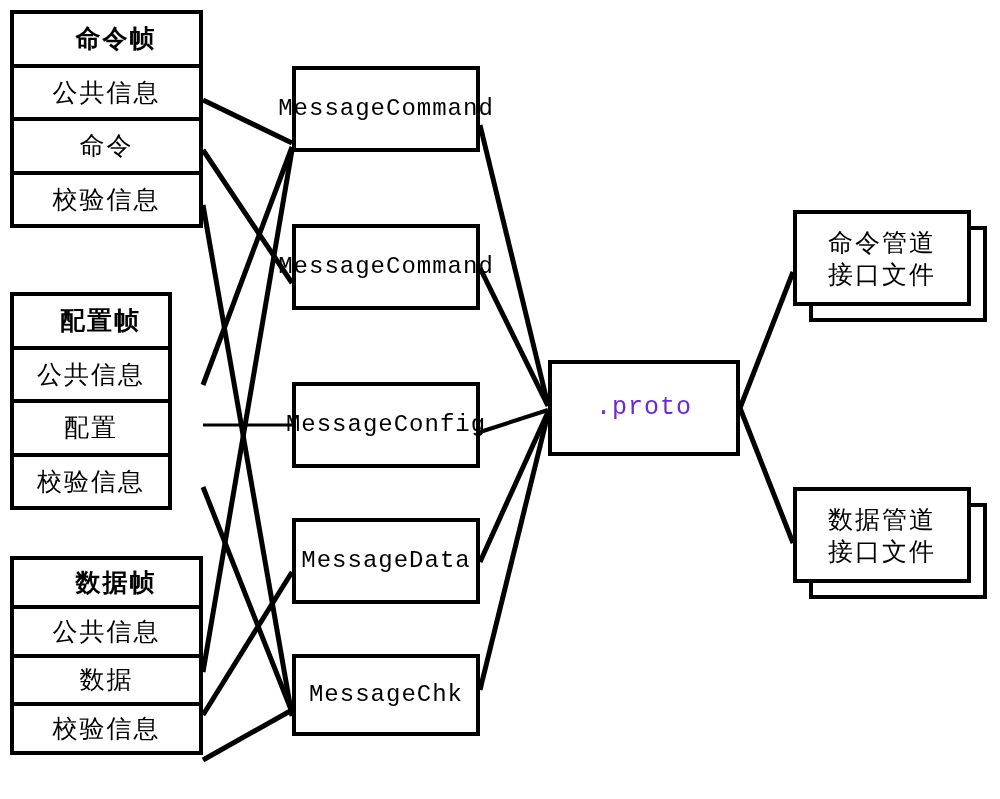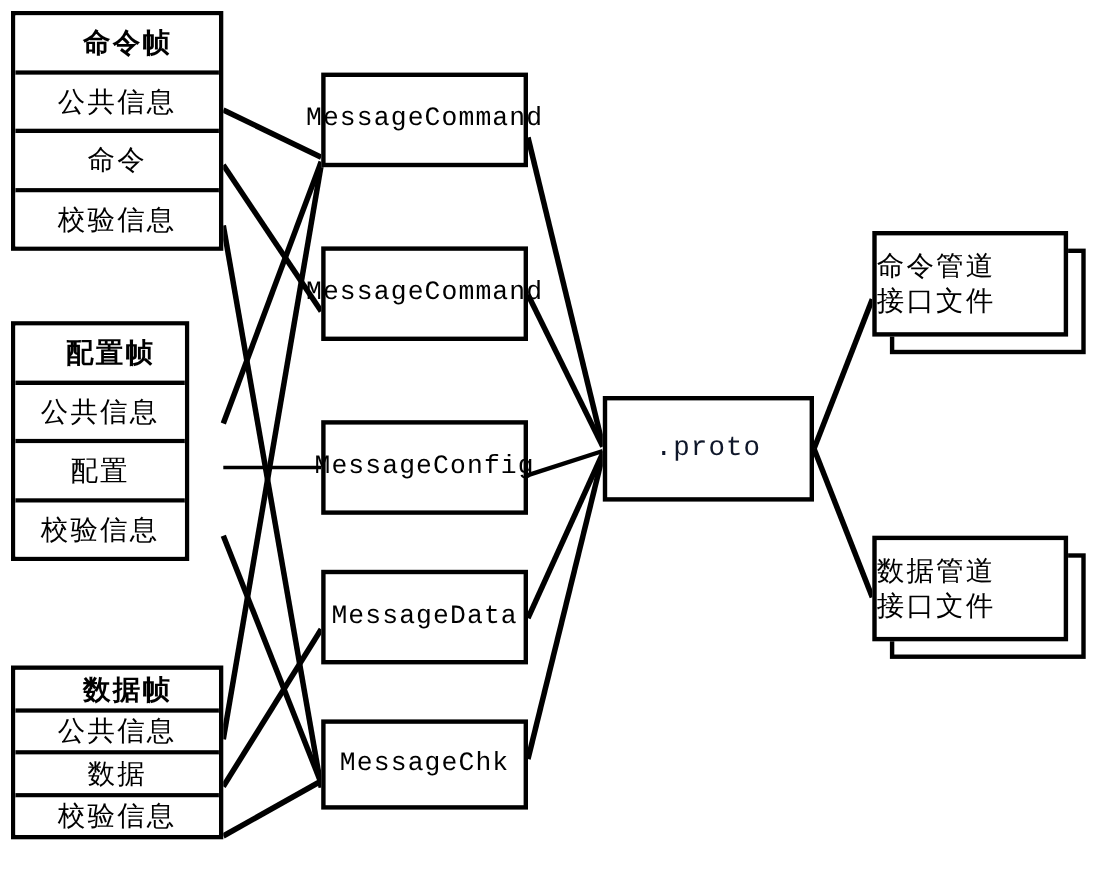--- a/index.html
+++ b/index.html
@@ -78,21 +78,21 @@
     border: 4px solid #000;
     background: #fff;
     box-sizing: border-box;
     display: flex;
     flex-direction: column;
     align-items: center;
     justify-content: center;
     font-family: "Liberation Mono", monospace;
     font-size: 25px;
     line-height: 1.35;
-    color: #0f172a;
+    color: #6d28d9;
     letter-spacing: 1px;
   }
   .proto-box .l1, .proto-box .l2 {
     display: block;
     white-space: pre;
   }
   .doc-stack {
     position: absolute;
   }
   .doc-shadow {
@@ -109,21 +109,21 @@
     position: absolute;
     left: 0;
     top: 0;
     width: 178px;
     height: 96px;
     border: 4px solid #000;
     background: #fff;
     box-sizing: border-box;
     display: flex;
     flex-direction: column;
-    align-items: flex-start;
+    align-items: center;
     justify-content: center;
     font-family: "Liberation Sans", sans-serif;
     font-size: 25px;
     line-height: 1.3;
     color: #000;
     letter-spacing: 2px;
   }
   .doc-front .l1, .doc-front .l2 {
     display: block;
     white-space: pre;
@@ -174,21 +174,21 @@
     <div class="frame-row">校验信息</div>
   </div>
 
   <div class="frame-table" style="left:10px; top:292px; width:162px; height:218px;">
     <div class="frame-row head">配置帧</div>
     <div class="frame-row">公共信息</div>
     <div class="frame-row">配置</div>
     <div class="frame-row">校验信息</div>
   </div>
 
-  <div class="frame-table" style="left:10px; top:605px; width:193px; height:158px;">
+  <div class="frame-table" style="left:10px; top:556px; width:193px; height:199px;">
     <div class="frame-row head">数据帧</div>
     <div class="frame-row">公共信息</div>
     <div class="frame-row">数据</div>
     <div class="frame-row">校验信息</div>
   </div>
 
   <div class="msg-box" style="left:292px; top:66px; width:188px; height:86px;">
     <span class="l1">Message</span>
     <span class="l2">Command</span>
   </div>

